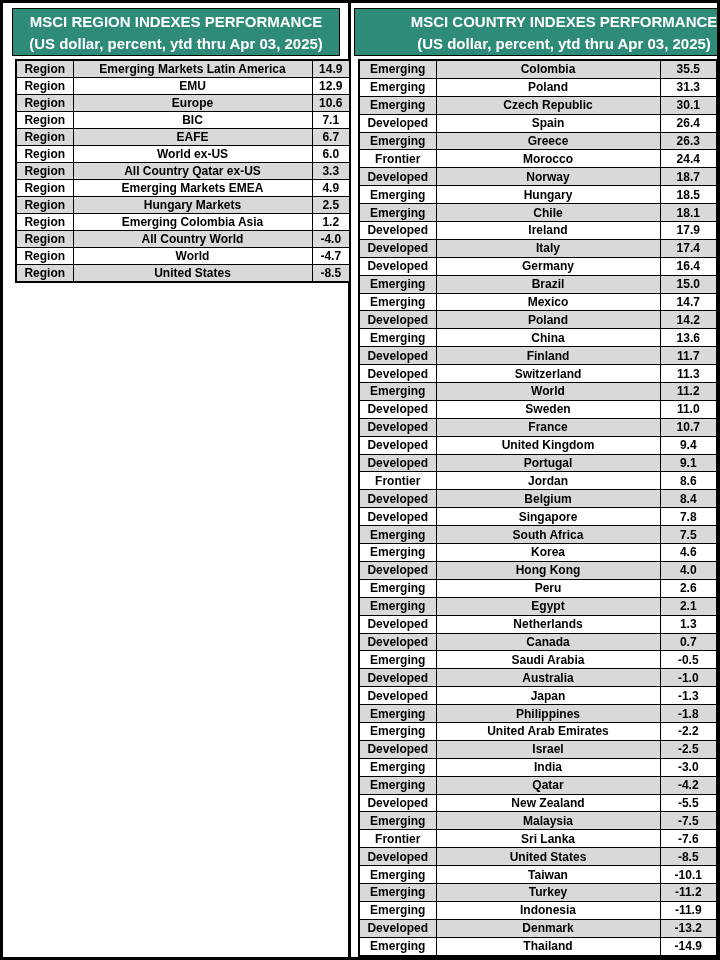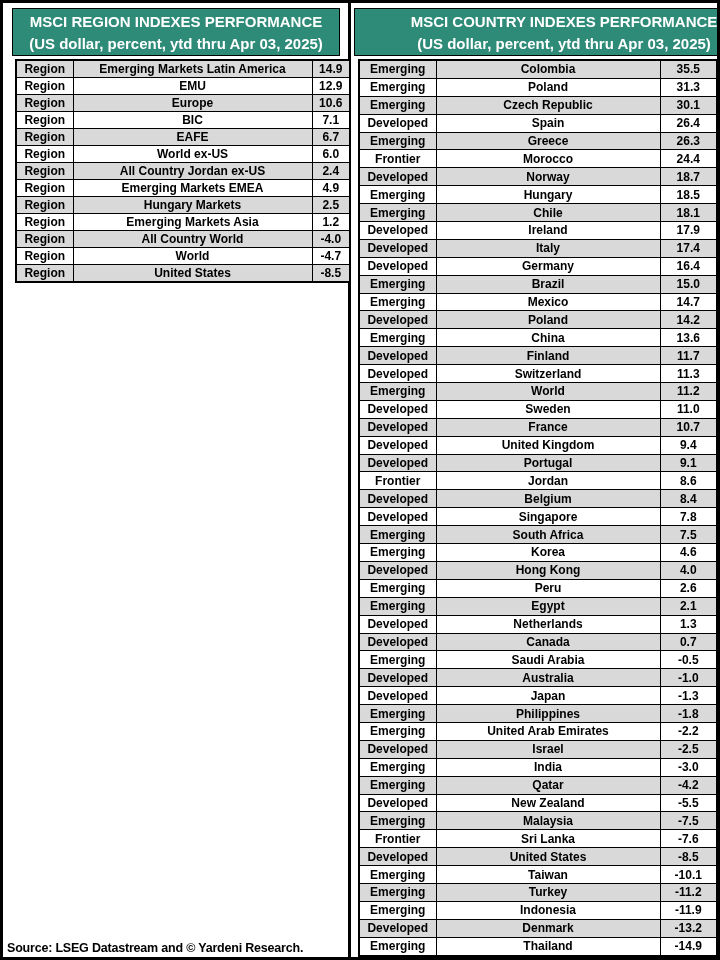--- a/index.html
+++ b/index.html
@@ -109,36 +109,36 @@
           <td>EAFE</td>
           <td>6.7</td>
         </tr>
         <tr class="even">
           <td>Region</td>
           <td>World ex-US</td>
           <td>6.0</td>
         </tr>
         <tr class="odd">
           <td>Region</td>
-          <td>All Country Jordan ex-US</td>
-          <td>2.4</td>
+          <td>All Country Qatar ex-US</td>
+          <td>3.3</td>
         </tr>
         <tr class="even">
           <td>Region</td>
           <td>Emerging Markets EMEA</td>
           <td>4.9</td>
         </tr>
         <tr class="odd">
           <td>Region</td>
           <td>Hungary Markets</td>
           <td>2.5</td>
         </tr>
         <tr class="even">
           <td>Region</td>
-          <td>Emerging Markets Asia</td>
+          <td>Emerging Colombia Asia</td>
           <td>1.2</td>
         </tr>
         <tr class="odd">
           <td>Region</td>
           <td>All Country World</td>
           <td>-4.0</td>
         </tr>
         <tr class="even">
           <td>Region</td>
           <td>World</td>
@@ -409,15 +409,14 @@
           <td>-13.2</td>
         </tr>
         <tr class="even">
           <td>Emerging</td>
           <td>Thailand</td>
           <td>-14.9</td>
         </tr>
       </tbody>
   </table>
 
-  <div class="source">Source: LSEG Datastream and © Yardeni Research.</div>
 
 </div>
 
 </body></html>

